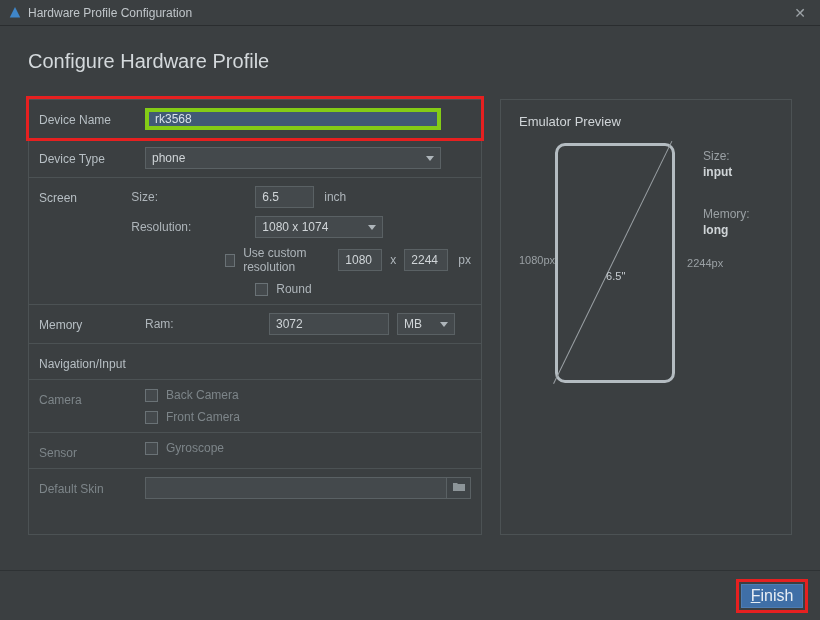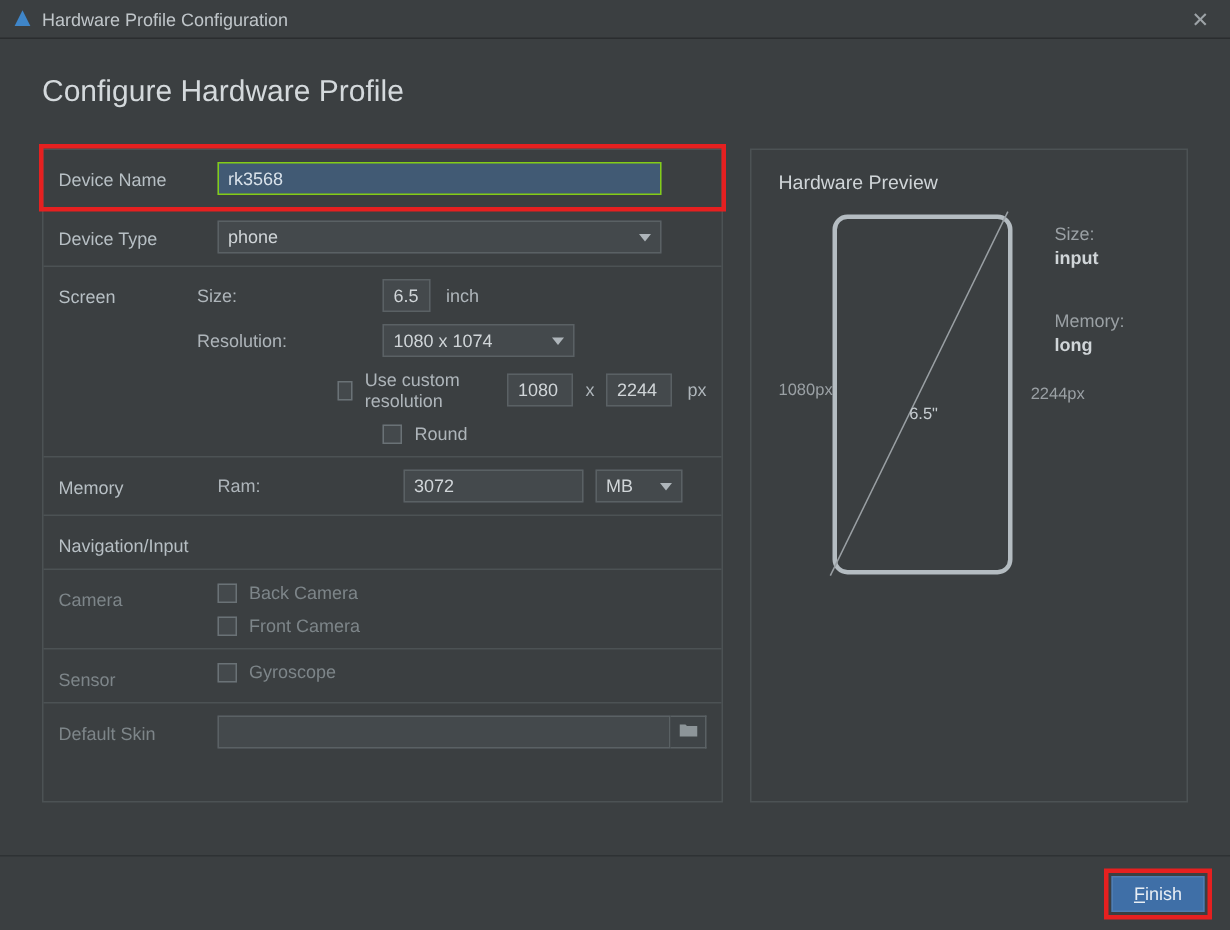--- a/index.html
+++ b/index.html
@@ -72,25 +72,25 @@
     display: flex; align-items: center; justify-content: space-between;
     cursor: pointer;
   }
   .select .caret {
     width: 0; height: 0; border-left: 4px solid transparent; border-right: 4px solid transparent;
     border-top: 5px solid #aeb5ba; margin-left: 6px;
   }
   .input.name {
     width: 296px;
     background: #415a74;
-    border: 1px solid #84cc16;
+    border: 4px solid #84cc16;
     color: #d9e2ea;
   }
   .unit { color: #aeb5ba; margin-left: 10px; font-size: 12px; }
-  .mini { width: 32px; text-align: left; }
+  .mini { width: 59px; text-align: left; }
   .mini.mid { width: 44px; }
   .chk {
     display: inline-flex; align-items: center; gap: 8px; color: #aeb5ba; font-size: 12px;
     cursor: pointer;
   }
   .chk.dim { color: #7d8589; }
   .chk .box {
     width: 13px; height: 13px; border: 1px solid #6a7276; background: #44494c;
     display: inline-flex; align-items: center; justify-content: center;
     color: #e6e9eb; font-size: 10px; line-height: 1;
@@ -171,21 +171,21 @@
   .finish-wrap::before {
     content: "";
     position: absolute; left: -2px; top: -2px; right: -2px; bottom: -2px;
     border: 3px solid #e62020; pointer-events: none;
   }
   .btn {
     min-width: 62px; height: 24px;
     background: #3f6fa7;
     border: 1px solid #4e7db2;
     color: #e8eef4;
-    font-size: 12px;
+    font-size: 16px;
     display: inline-flex; align-items: center; justify-content: center;
     cursor: pointer;
   }
   .btn .underline-first::first-letter { text-decoration: underline; }
   .select.type { width: 296px; }
   .res-select { width: 128px; }
   .mem-input { width: 120px; }
   .mem-unit { width: 58px; margin-left: 8px; }
   
 </style>
@@ -324,21 +324,21 @@
                   <path d="M0 1h4l1 1h7v7H0z" fill="#8d9599"></path>
                 </svg>
             </span>
           </div>
         </div>
       </div>
 
     </div>
 
     <div class="preview">
-      <h2>Hardware Preview</h2>
+      <h2>Emulator Preview</h2>
       <div class="preview-body">
         <div class="device-col">
           <div class="dim-top">1080px</div>
           <div class="device-wrap">
             <div class="device">
               <div class="diag"></div>
               <div class="diag-label">6.5"</div>
             </div>
             <div class="dim-side">2244px</div>
           </div>

